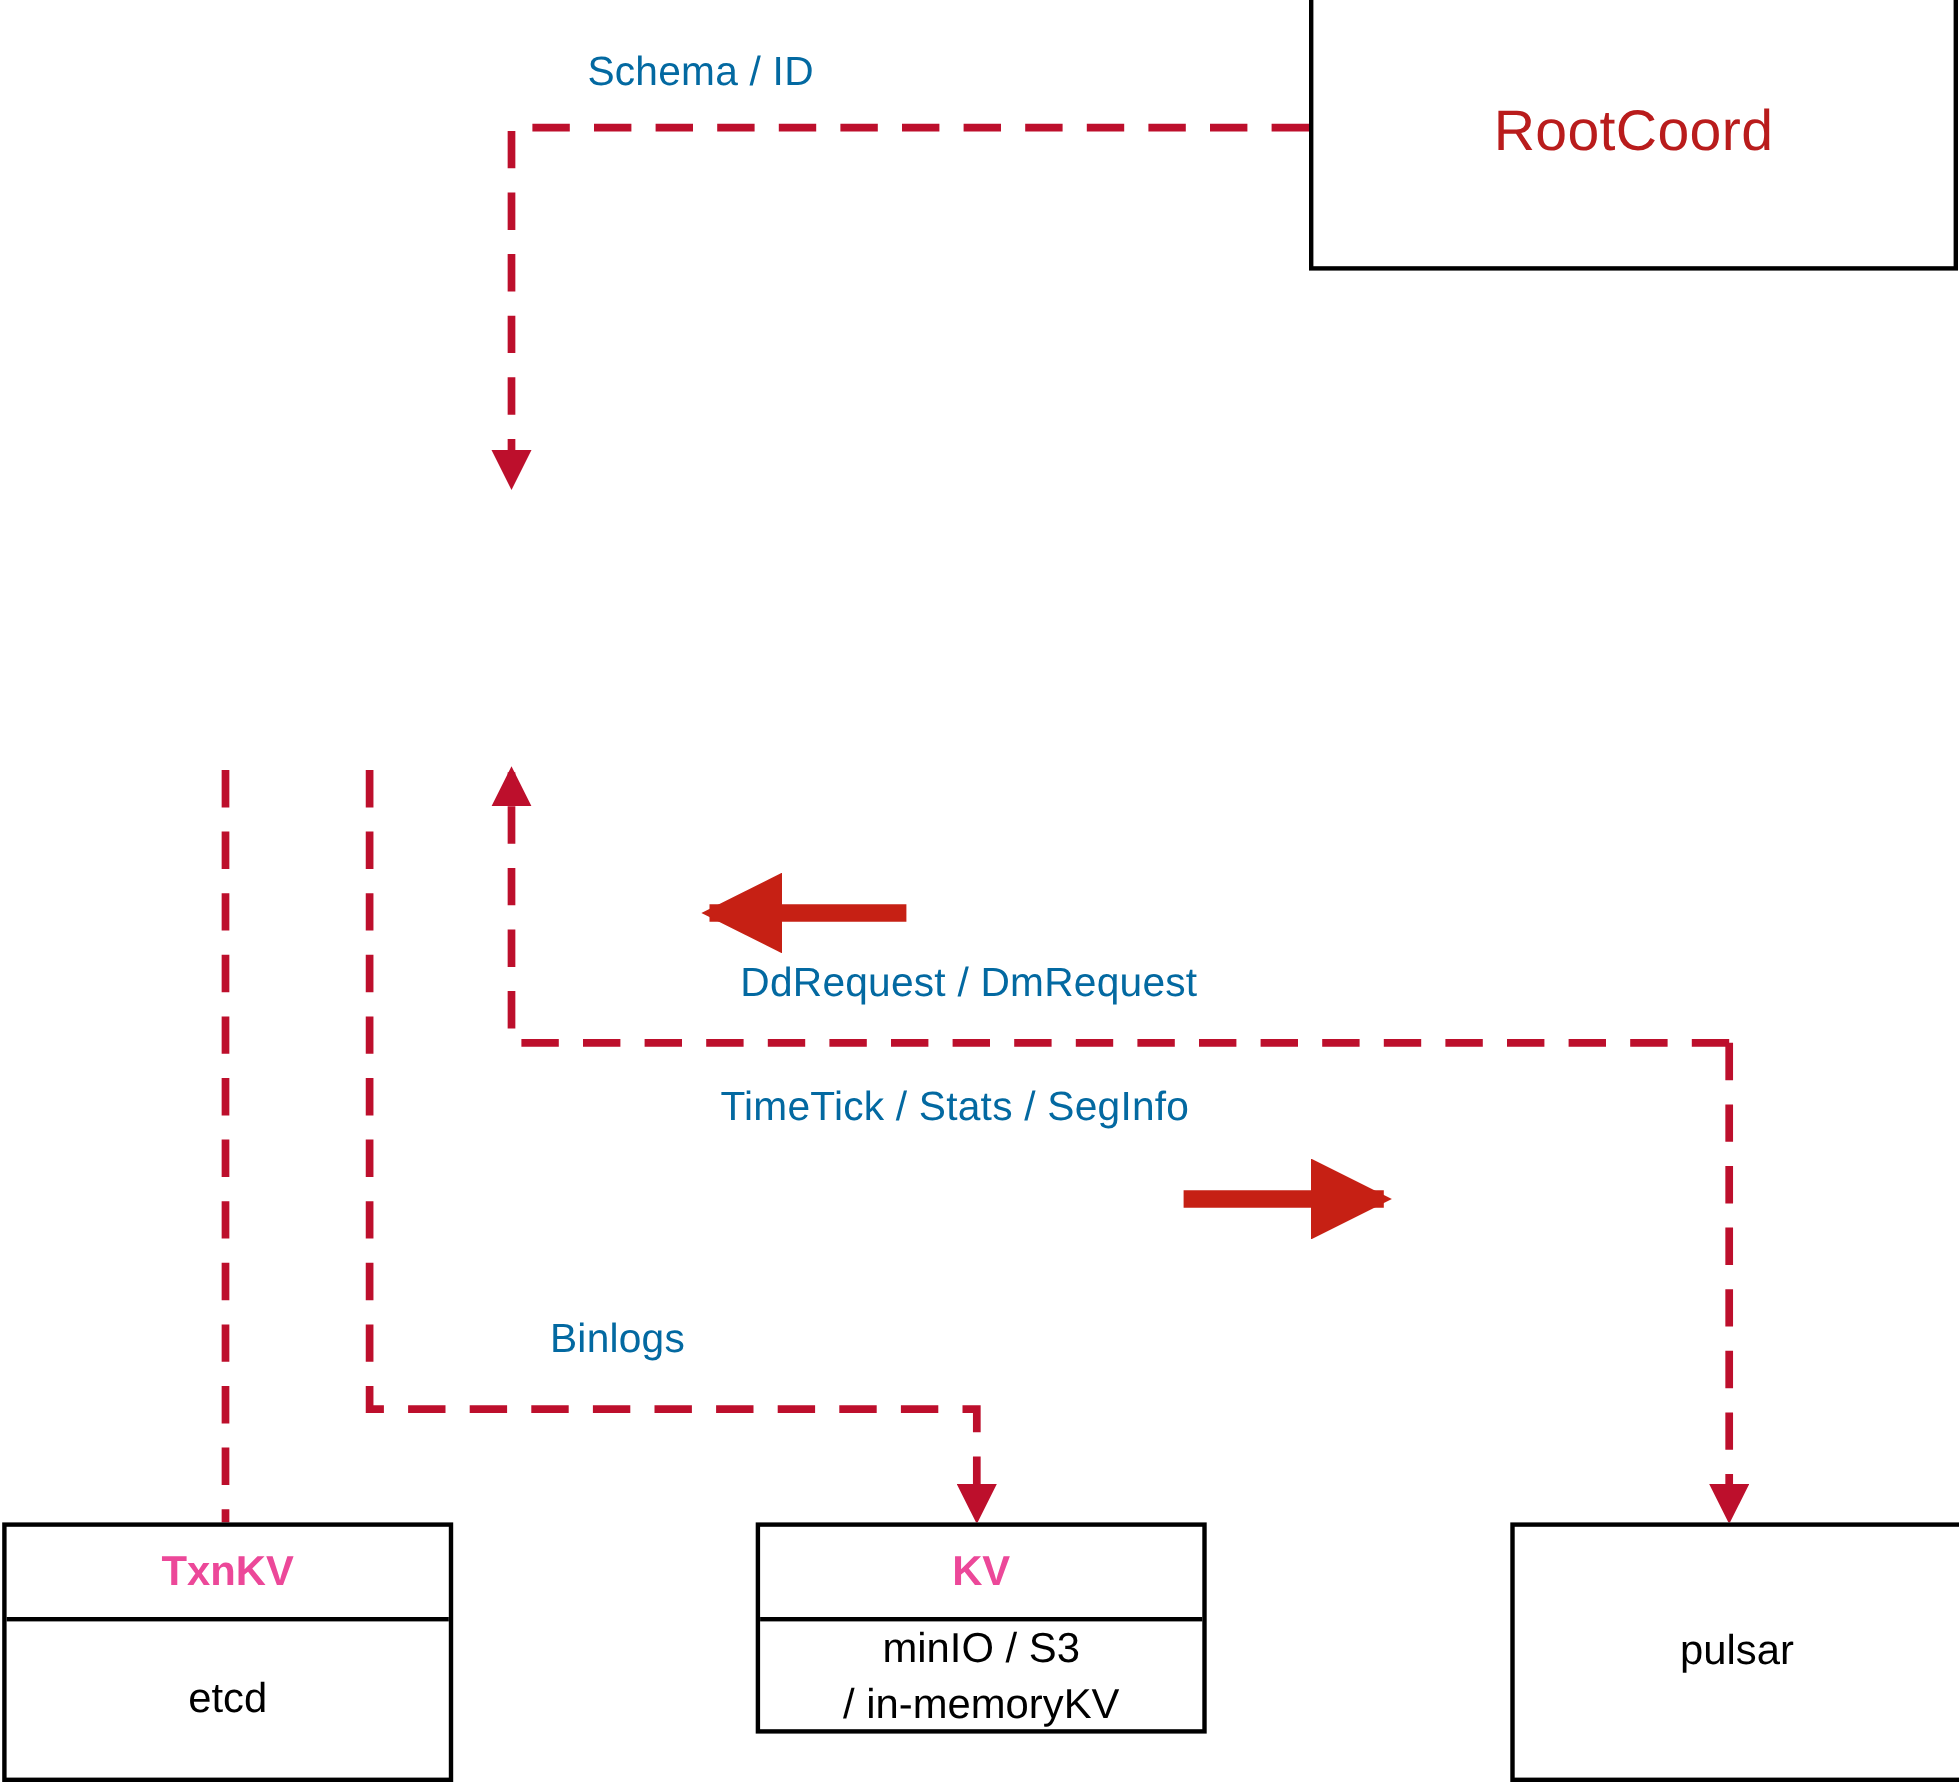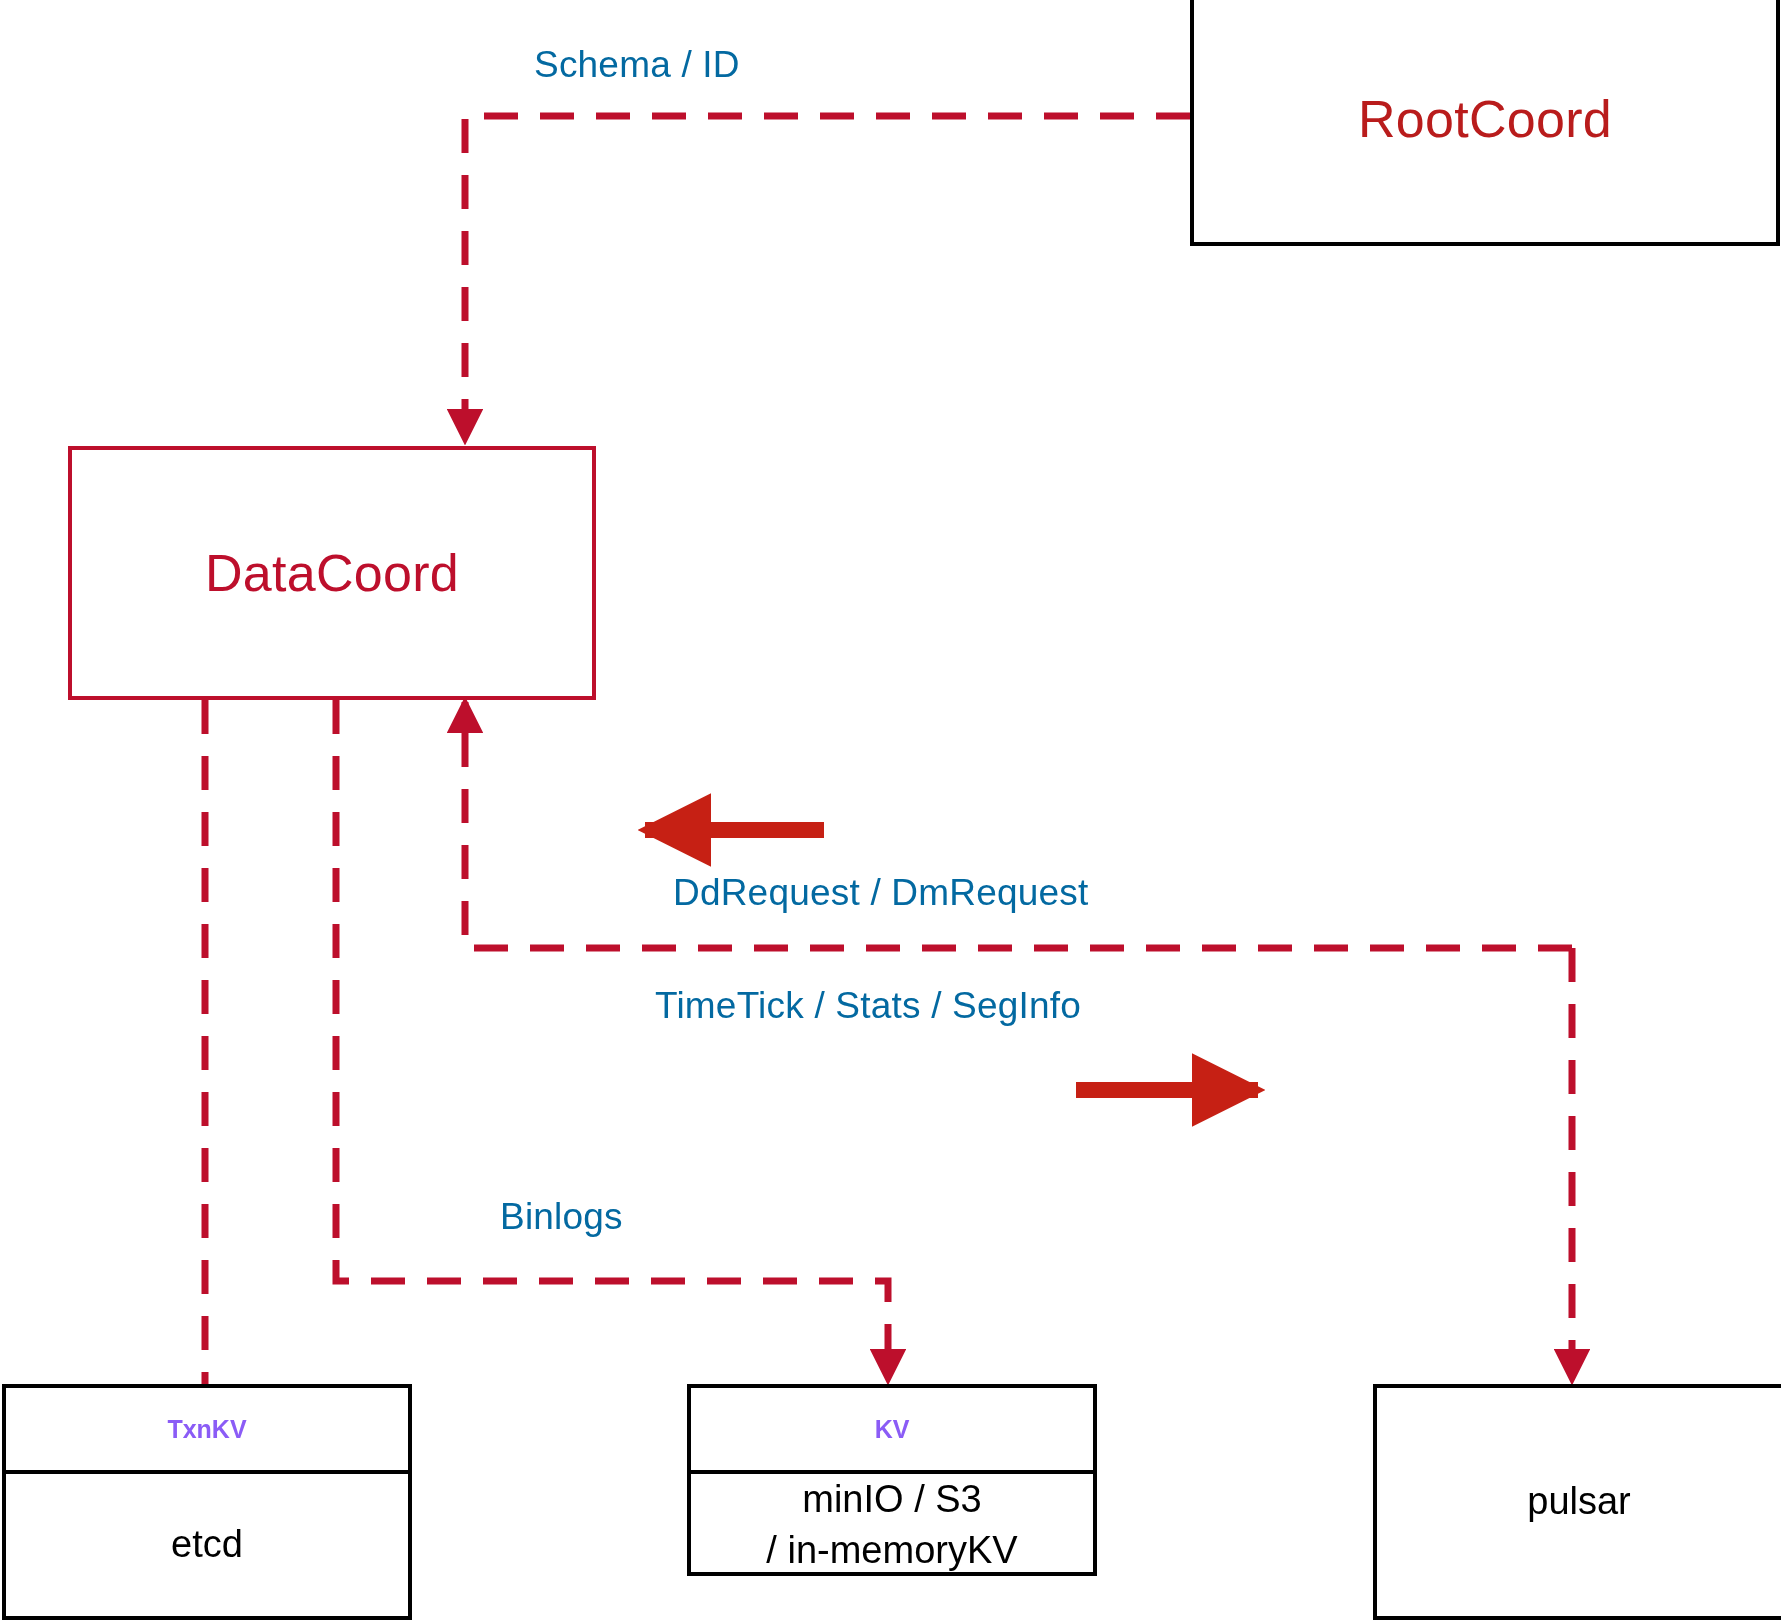--- a/index.html
+++ b/index.html
@@ -55,23 +55,23 @@
     border: 4px solid #000000;
     display: flex;
     flex-direction: column;
   }
   .node-split .split-header {
     flex: 0 0 82px;
     border-bottom: 4px solid #000000;
     display: flex;
     align-items: center;
     justify-content: center;
-    font-size: 25px;
+    font-size: 38px;
     font-weight: bold;
-    color: #8b5cf6;
+    color: #ec4899;
   }
   .node-split .split-body {
     flex: 1 1 auto;
     display: flex;
     flex-direction: column;
     align-items: center;
     justify-content: center;
     font-size: 38px;
     color: #000000;
     line-height: 1.35;
@@ -115,23 +115,20 @@
 
     <line x1="824" y1="830" x2="645" y2="830" stroke="#C62014" stroke-width="16" marker-end="url(#solid-arrow)"></line>
 
     <line x1="1076" y1="1090" x2="1258" y2="1090" stroke="#C62014" stroke-width="16" marker-end="url(#solid-arrow)"></line>
   </svg>
 
   <div class="node node-plain" style="left:1190px; top:-8px; width:590px; height:254px;">
     <span class="node-title">RootCoord</span>
   </div>
 
-  <div class="node node-accent" style="left:68px; top:446px; width:528px; height:254px;">
-    <span class="node-title">DataCoord</span>
-  </div>
 
   <div class="node node-split" style="left:2px; top:1384px; width:410px; height:236px;">
     <div class="split-header">TxnKV</div>
     <div class="split-body">
       <span>etcd</span>
     </div>
   </div>
 
   <div class="node node-split" style="left:687px; top:1384px; width:410px; height:192px;">
     <div class="split-header">KV</div>

